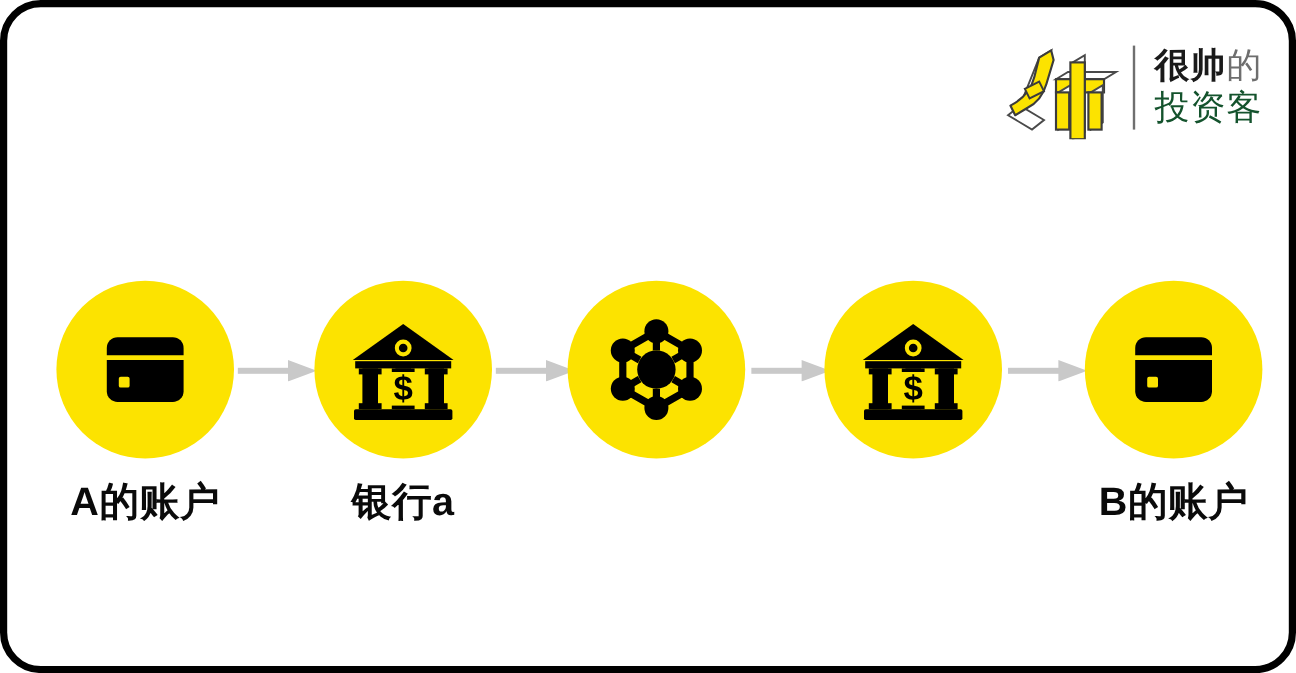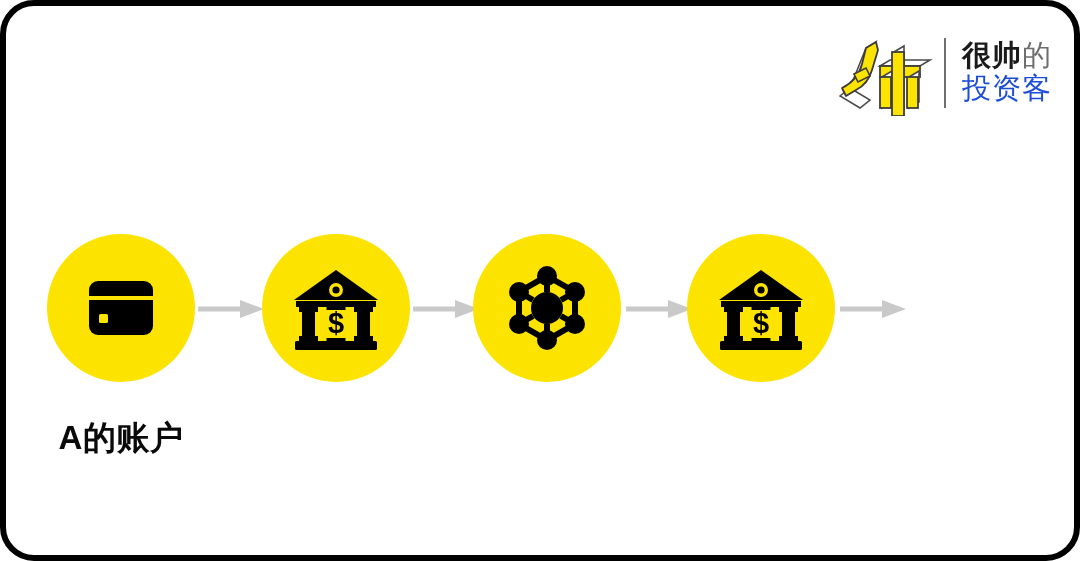--- a/index.html
+++ b/index.html
@@ -56,21 +56,21 @@
     line-height: 1.22;
   }
   .brand-line {
     font-size: 29px;
     letter-spacing: 1px;
     white-space: nowrap;
     font-family: "Liberation Sans", "DejaVu Sans", sans-serif;
   }
   .brand-strong { color: #1a1a1a; font-weight: bold; }
   .brand-soft { color: #6e6e6e; font-weight: normal; }
-  .brand-line-2 { color: #1d4ed8; font-weight: normal; font-family: Liberation Mono, monospace; }
+  .brand-line-2 { color: #14532d; font-weight: normal; }
 
   
   #flow {
     position: absolute;
     left: 0;
     top: 228px;
     width: 1080px;
     height: 230px;
   }
   .node {
@@ -84,21 +84,21 @@
     height: 148px;
     border-radius: 50%;
     background: #FCE300;
     display: flex;
     align-items: center;
     justify-content: center;
     box-sizing: border-box;
   }
   .disc svg { display: block; }
   .node-label {
-    margin-top: 34px;
+    margin-top: 14px;
     font-size: 33px;
     font-weight: bold;
     color: #0a0a0a;
     letter-spacing: 0.5px;
     white-space: nowrap;
     font-family: "Liberation Sans", "DejaVu Sans", sans-serif;
   }
 
   .arrow {
     position: absolute;
@@ -201,20 +201,21 @@
           <rect x="11" y="76" width="19" height="5" fill="#000000"></rect>
           <rect x="38.5" y="76" width="19" height="5" fill="#000000"></rect>
           <rect x="66" y="76" width="19" height="5" fill="#000000"></rect>
 
           <rect x="7" y="81" width="82" height="9" rx="1.5" fill="#000000"></rect>
 
           <rect x="36" y="50" width="24" height="28" fill="#FCE300"></rect>
           <text x="48" y="73" font-family="'Liberation Sans', sans-serif" font-size="29" font-weight="bold" fill="#000000" text-anchor="middle">$</text>
         </svg>
       </div>
+      <div class="node-label">银行a</div>
     </div>
 
     <div class="arrow" id="arrow-2">
       <svg width="66" height="18" viewBox="0 0 66 18">
         <rect x="0" y="6.5" width="44" height="5" fill="#c9c9c9"></rect>
         <polygon points="42,0 66,9 42,18" fill="#c9c9c9"></polygon>
       </svg>
     </div>
 
     <div class="node" id="node-3">
@@ -274,15 +275,25 @@
       </div>
     </div>
 
     <div class="arrow" id="arrow-4">
       <svg width="66" height="18" viewBox="0 0 66 18">
         <rect x="0" y="6.5" width="44" height="5" fill="#c9c9c9"></rect>
         <polygon points="42,0 66,9 42,18" fill="#c9c9c9"></polygon>
       </svg>
     </div>
 
+    <div class="node" id="node-5">
+      <div class="disc">
+        <svg width="92" height="92" viewBox="0 0 92 92">
+          <path d="M14 28 a9 9 0 0 1 9-9 h46 a9 9 0 0 1 9 9 v6 h-64 z" fill="#000000"></path>
+          <path d="M14 38 h64 v26 a9 9 0 0 1 -9 9 h-46 a9 9 0 0 1 -9 -9 z" fill="#000000"></path>
+          <rect x="24" y="52" width="9" height="9" rx="1.6" fill="#FCE300"></rect>
+        </svg>
+      </div>
+      <div class="node-label">B的账户</div>
+    </div>
 
   </div>
 </div>
 
 </body></html>

